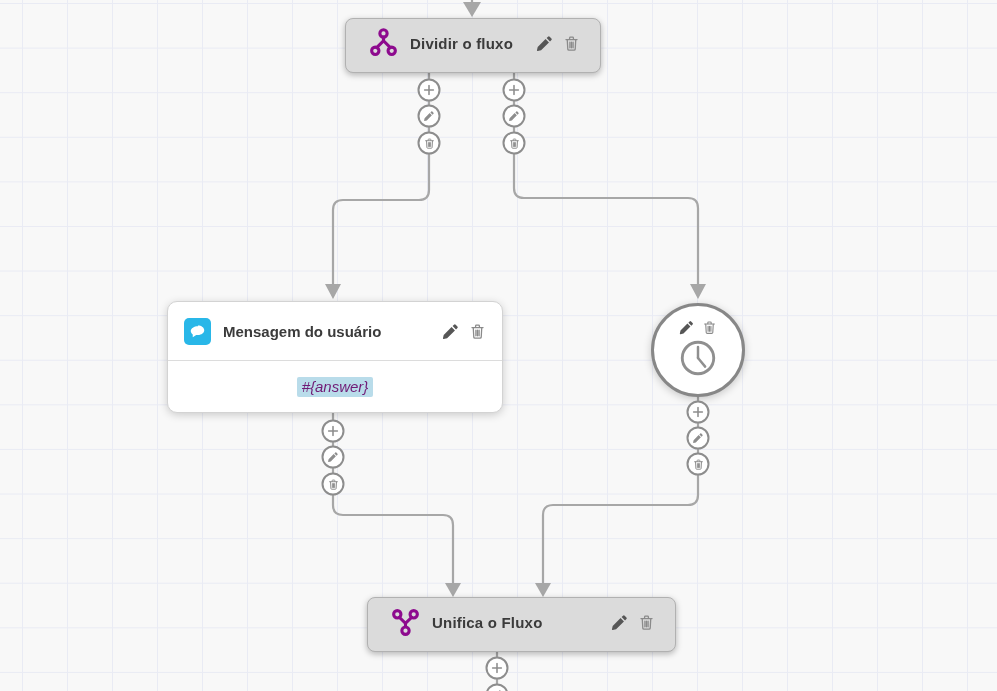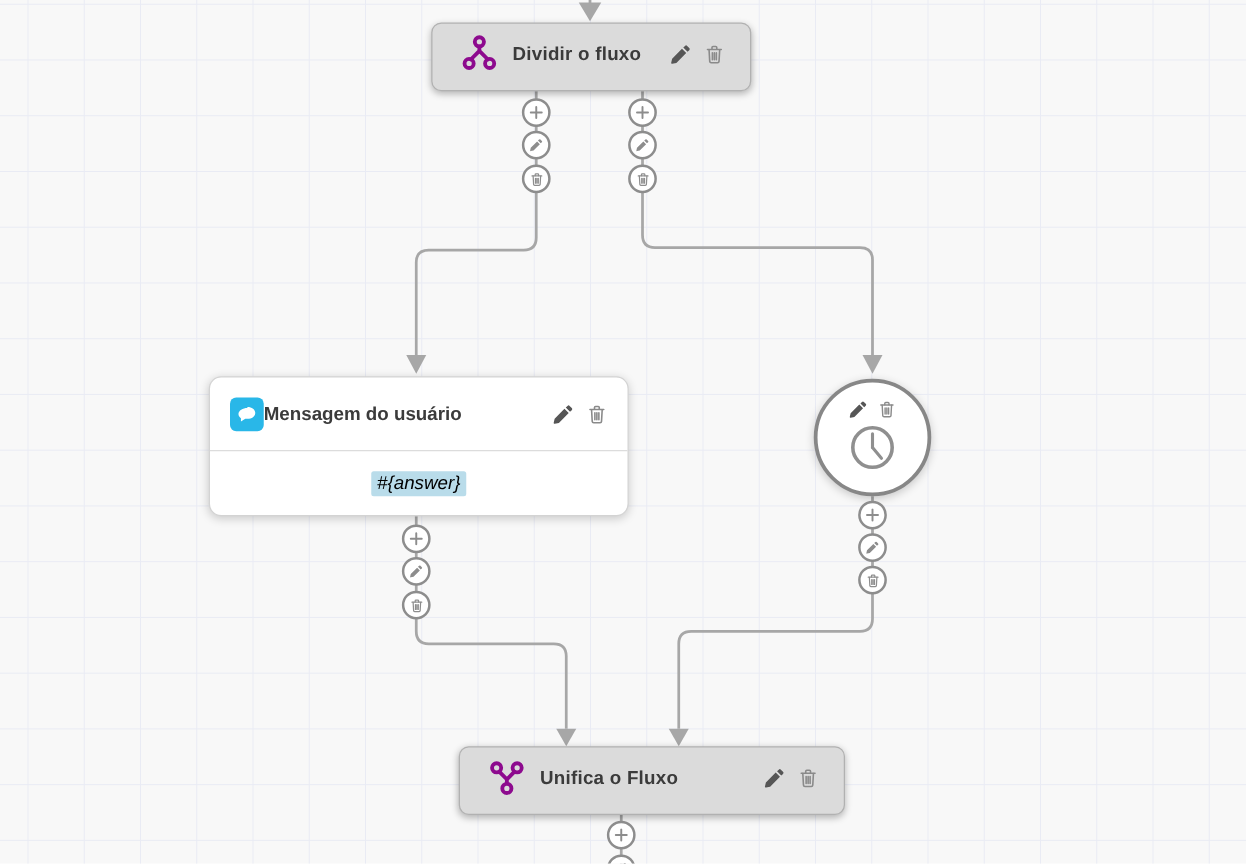--- a/index.html
+++ b/index.html
@@ -86,32 +86,33 @@
     border-radius: 5px;
     background: #29b7e8;
     display: flex; align-items: center; justify-content: center;
     flex: none;
   }
   .card-header .node-title {
     flex: 1;
     font-size: 15px;
     font-weight: 700;
     color: #3b3b3b;
+    padding-left: 12px;
     white-space: nowrap;
   }
   .card-body {
     height: 51px;
     display: flex;
     align-items: center;
     justify-content: center;
   }
   .variable-chip {
     font-style: italic;
     font-size: 15px;
-    color: #000000;
+    color: #701a75;
     background: #b9dcea;
     padding: 1px 5px 2px 5px;
     border-radius: 2px;
   }
 
   
   .circle-node {
     position: absolute;
     z-index: 3;
     width: 94px; height: 94px;

